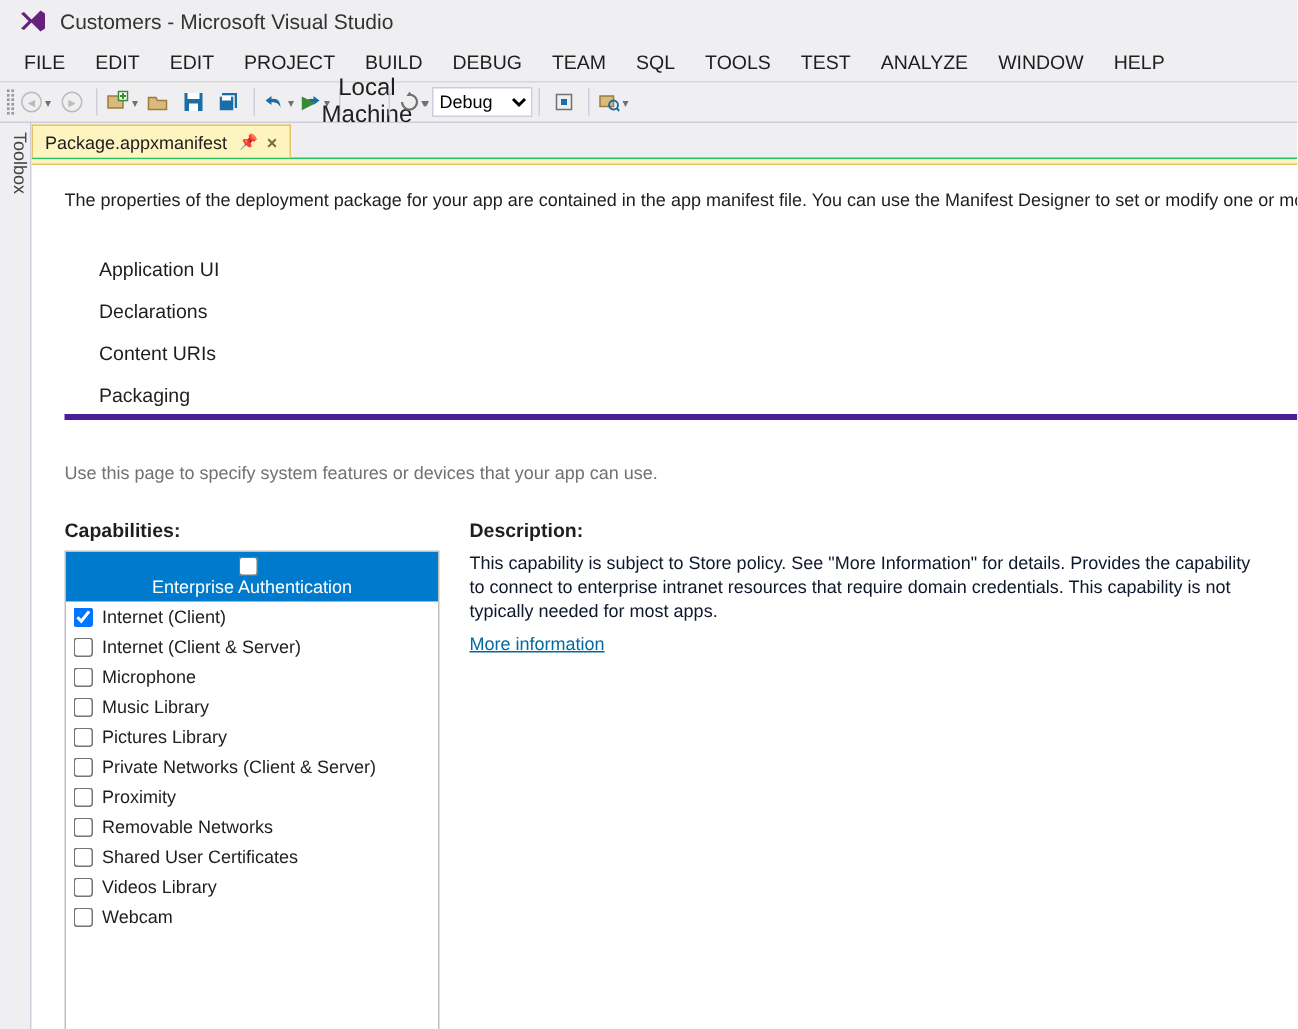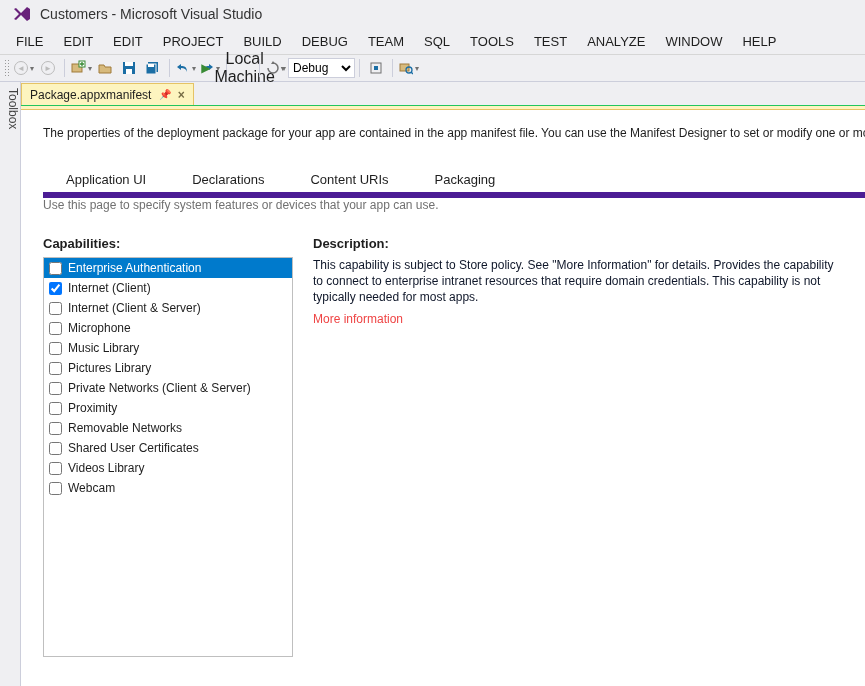--- a/index.html
+++ b/index.html
@@ -36,39 +36,39 @@
 .doc-tabs { height: 24px; background: #efeff2; display: flex; align-items: flex-end; border-bottom: 1px solid #22c55e; }
 .doc-tab { display: flex; align-items: center; height: 22px; padding: 0 8px; background: #fdf4bf; border: 1px solid #e5c365; border-bottom: none; font-size: 12px; color: #1e1e1e; margin-left: 0; }
 .doc-tab .pin { font-size: 10px; margin-left: 8px; color: #766c45; cursor: pointer; }
 .doc-tab .close { font-size: 12px; margin-left: 6px; color: #766c45; cursor: pointer; font-weight: bold; }
 .doc-body-yellow { height: 4px; background: #fdf4bf; border-bottom: 1px solid #e5c365; }
 
 
 .manifest { flex: 1; background: #fff; padding: 16px 0 0 22px; overflow: hidden; }
 .manifest .intro { font-size: 12px; color: #1e1e1e; margin-bottom: 24px; white-space: nowrap; }
 
-.mf-tabs { display: flex; border-bottom: 6px solid #4c1d95; margin-bottom: 0; }
+.mf-tabs { display: flex; border-bottom: 4px solid #4c1d95; margin-bottom: 28px; flex-direction: column; }
 .mf-tab { padding: 6px 22px; font-size: 13px; color: #1e1e1e; cursor: default; border: 1px solid transparent; border-bottom: none; position: relative; top: 1px; }
 .mf-tab.active { background: #efeff2; border-color: #cccedb; }
 
 .mf-hint { font-size: 12px; color: #717171; margin-bottom: 24px; }
 
 .cap-layout { display: flex; gap: 20px; }
 .cap-left { width: 250px; }
 .cap-right { flex: 1; padding-right: 20px; }
 
 .section-hdr { font-weight: 600; font-size: 13px; margin-bottom: 6px; }
 
 .cap-list { border: 1px solid #bfbfbf; height: 400px; font-size: 12px; }
 .cap-item { display: flex; align-items: center; padding: 3px 5px; cursor: default; }
 .cap-item input[type=checkbox] { margin-right: 6px; width: 13px; height: 13px; }
-.cap-item.selected { background: #007acc; color: #fff; }
+.cap-item.selected { background: #007acc; color: #fff; flex-direction: column; }
 
 .desc-text { font-size: 12px; color: #0f172a; line-height: 1.35; margin-bottom: 6px; }
-.more-link { color: #ef4444; cursor: pointer; font-size: 12px; text-align: right; }
+.more-link { color: #0369a1; text-decoration: underline; cursor: pointer; font-size: 12px; text-align: right; }
 
 svg { display: block; }
 </style>
 </head>
 <body>
 
 <div class="titlebar">
   <span class="vs-logo">
     <svg width="20" height="20" viewBox="0 0 20 20">
       <path d="M2 5 L7 10 L2 15 L4 16 L9 11 L15 17 L18 15 L18 5 L15 3 L9 9 L4 4 Z" fill="#68217a"></path>

